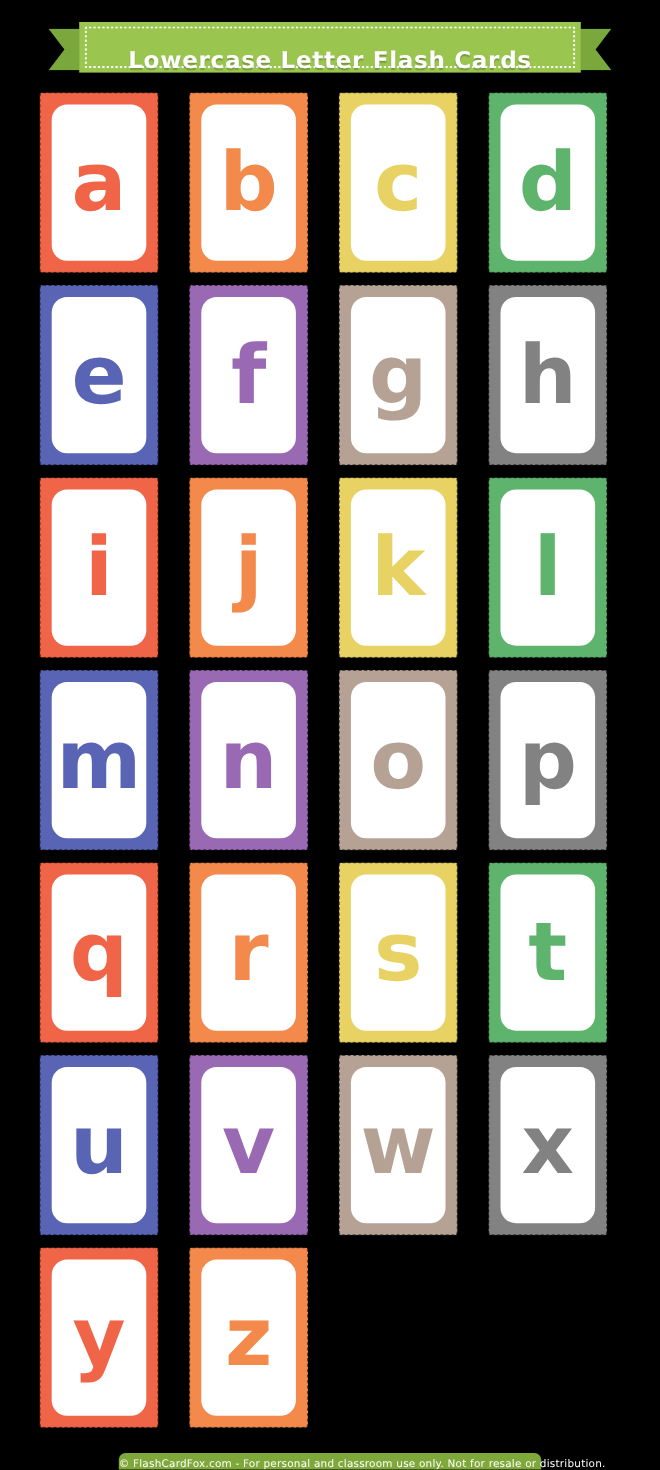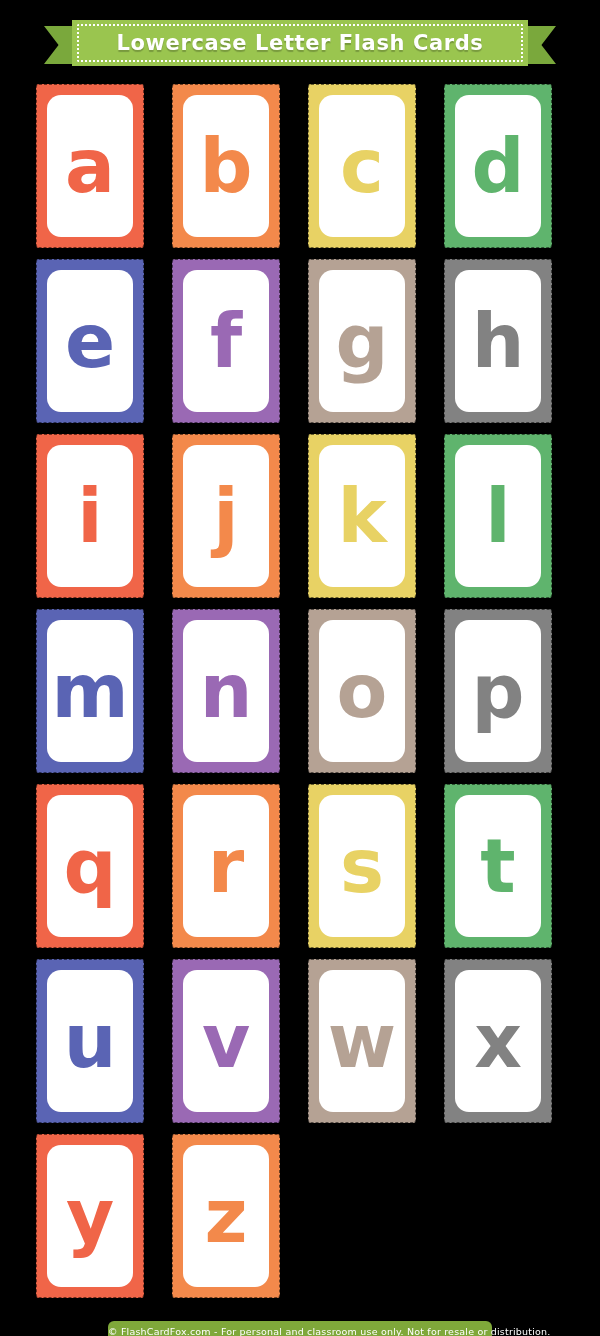--- a/index.html
+++ b/index.html
@@ -53,21 +53,21 @@
     top: 4px;
     right: 5px;
     bottom: 4px;
     border: 2px dotted #ffffff;
     border-radius: 2px;
     pointer-events: none;
   }
   #banner-title {
     position: absolute;
     left: 0;
-    top: 0;
+    top: 12px;
     width: 100%;
     height: 46px;
     line-height: 46px;
     text-align: center;
     color: #ffffff;
     font-size: 21px;
     font-weight: bold;
     letter-spacing: 0.6px;
     text-shadow: 0 2px 1px rgba(0,0,0,0.22);
     white-space: nowrap;

